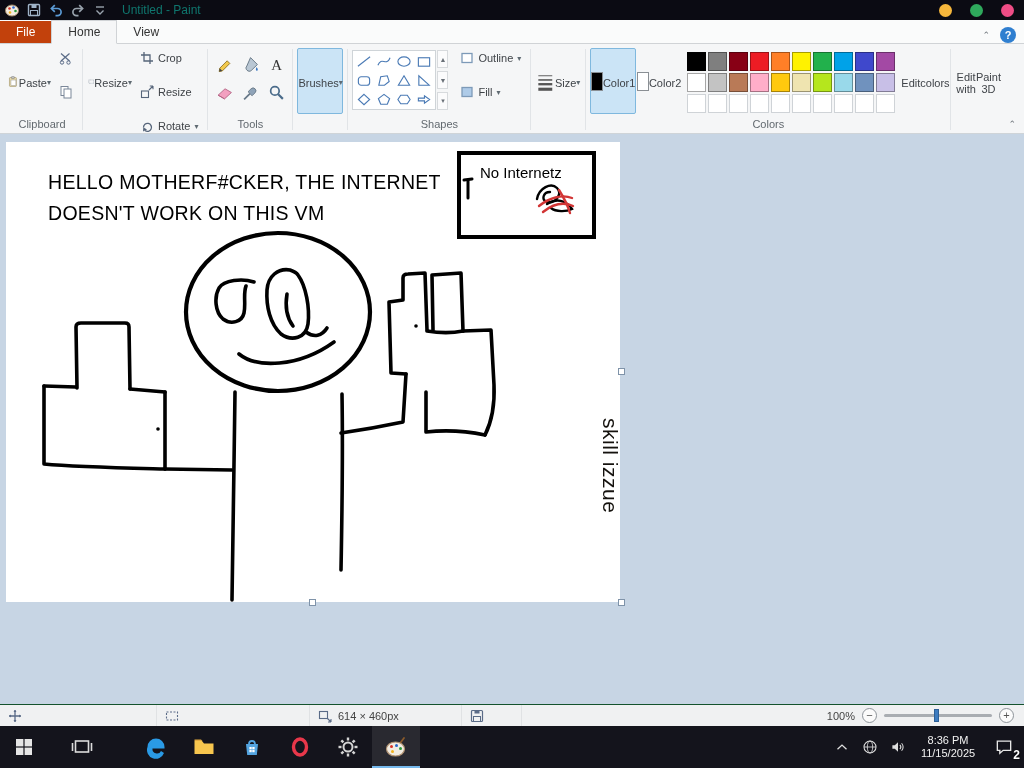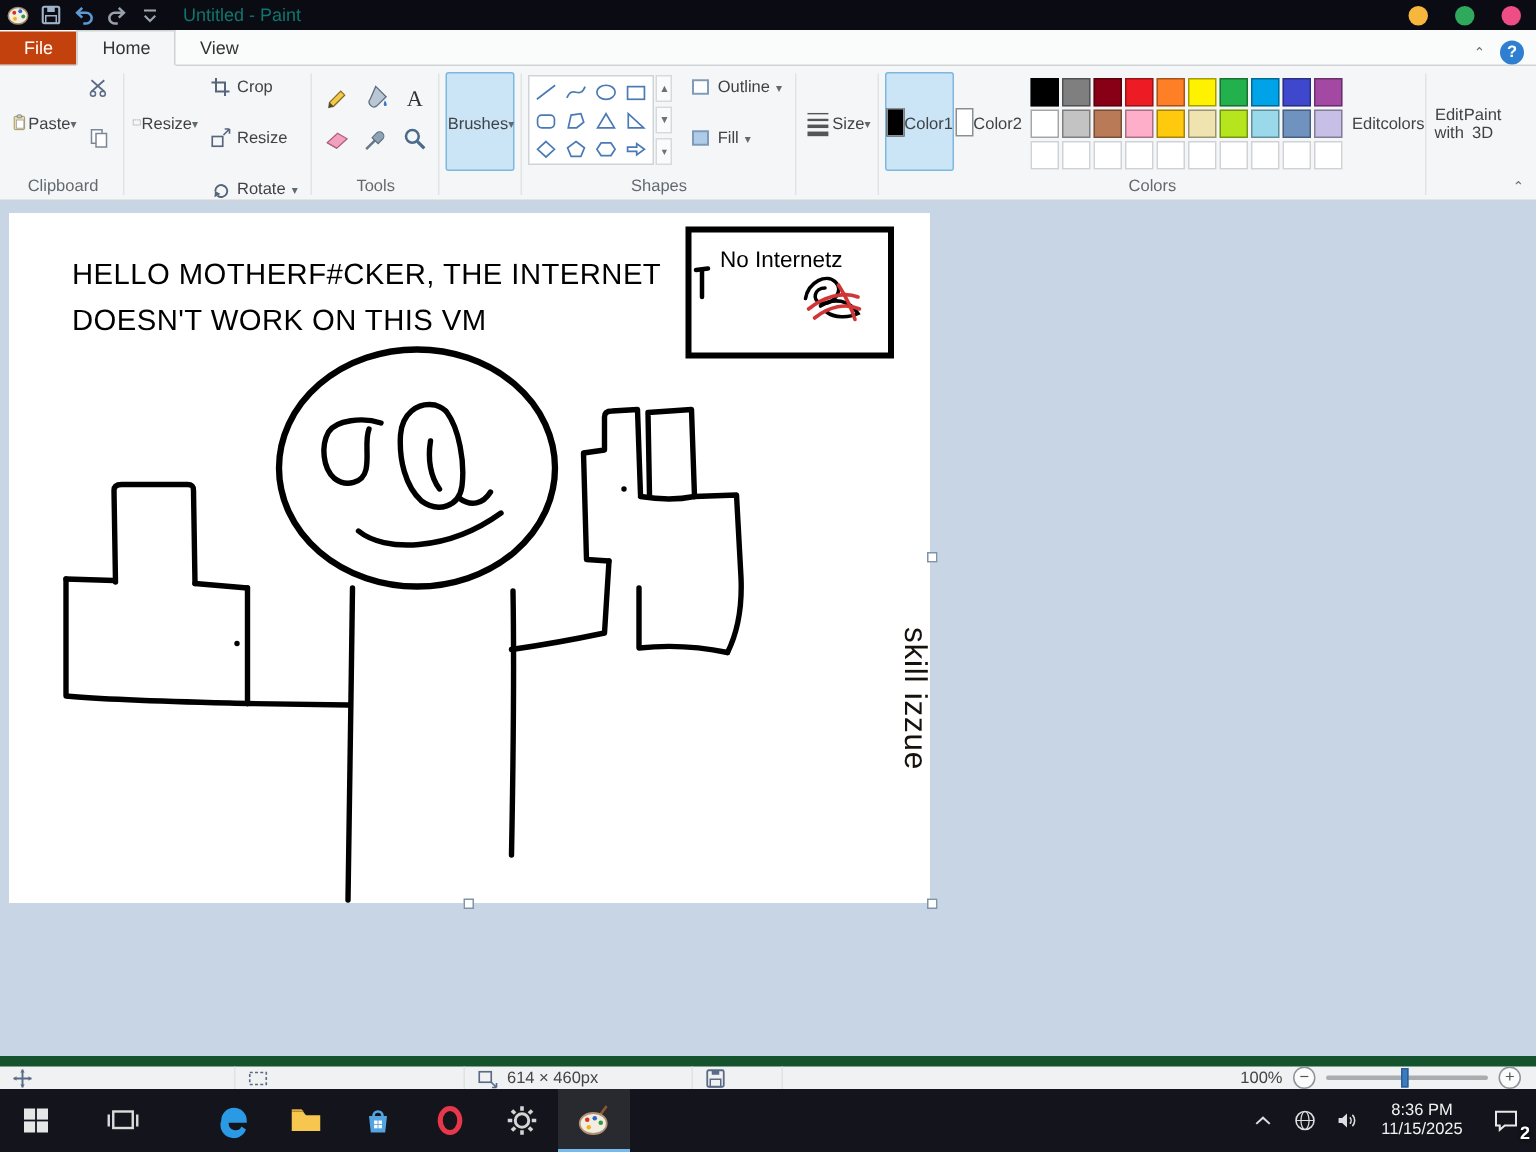--- a/index.html
+++ b/index.html
@@ -58,21 +58,21 @@
   
   .workspace{position:absolute;top:135px;left:0;right:0;bottom:64px;background:#c7d5e4;overflow:hidden}
   .paintcanvas{position:absolute;left:6px;top:7px;width:614px;height:460px;background:#fff}
   .drawing{position:absolute;inset:0;width:614px;height:460px}
   .msg{font-family:"Liberation Sans",sans-serif;font-size:19.5px;letter-spacing:.3px;fill:#000}
   .signtext{font-family:"Liberation Sans",sans-serif;font-size:15px;fill:#000}
   .vtext{font-family:"Liberation Sans",sans-serif;font-size:21px;letter-spacing:.5px;fill:#15120e}
   .handle{position:absolute;width:7px;height:7px;background:#fff;border:1px solid #7f93a9}
 
   
-  .statusbar{position:absolute;left:0;right:0;bottom:42px;height:22px;background:#f0f1f2;border-top:7px solid #14532d;
+  .statusbar{position:absolute;left:0;right:0;bottom:42px;height:22px;background:#f0f1f2;border-top:1px solid #14532d;
              display:flex;align-items:center;font-size:11px;color:#444}
   .sb-cell{display:flex;align-items:center;gap:6px;height:100%;border-right:1px solid #e0e2e4;padding:0 8px}
   .sb-cell svg{width:14px;height:14px}
   .sb-c1{width:157px}.sb-c2{width:153px}.sb-c3{width:152px}.sb-c4{width:60px}
   .zoom{margin-left:auto;display:flex;align-items:center;gap:7px;padding-right:10px}
   .zoombtn{width:15px;height:15px;border-radius:50%;border:1px solid #8d9399;display:flex;align-items:center;justify-content:center;
            font-size:11px;color:#555;line-height:1;background:#fbfbfb}
   .slider{width:108px;height:3px;background:#a9adb2;position:relative;border-radius:2px}
   .slider .thumb{position:absolute;left:50px;top:-5px;width:5px;height:13px;background:#3d7bbf;border:1px solid #2d5f97}
 

